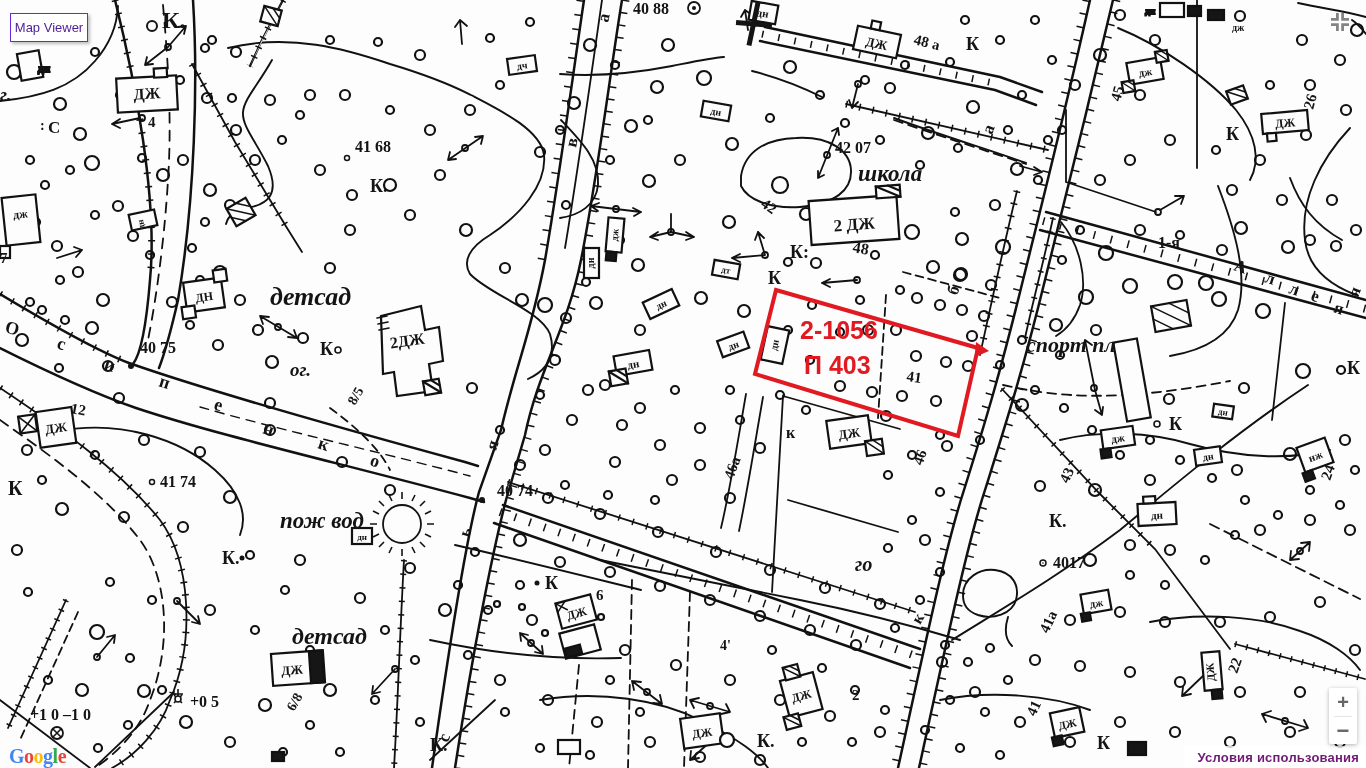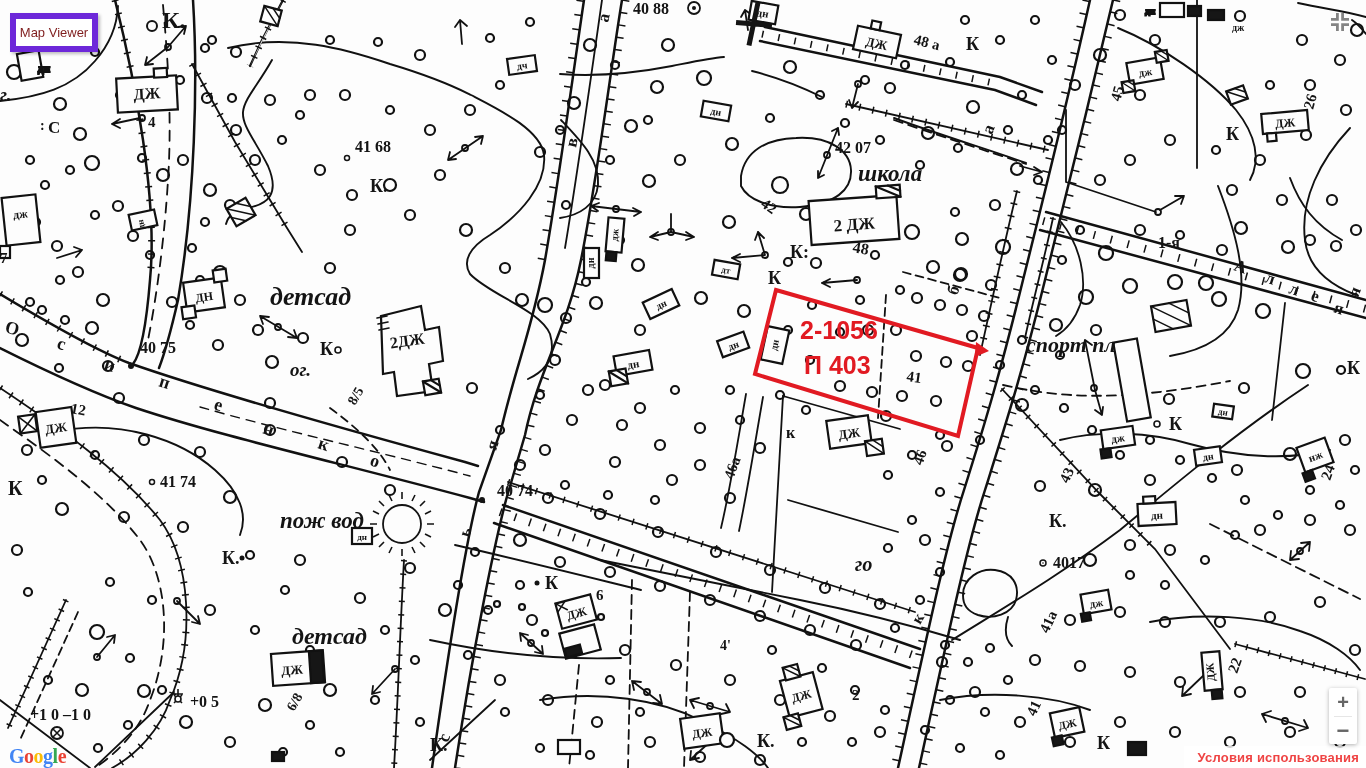--- a/index.html
+++ b/index.html
@@ -1043,28 +1043,28 @@
 <g>
 <path d="M776,290 L978,348 L958,436 L755,374 Z" fill="none" stroke="#e11a22" stroke-width="4" stroke-linejoin="miter"></path>
 <path d="M976,342 l13,9 l-14,6 z" fill="#e11a22"></path>
 
 <text x="800" y="339" font-size="25" font-weight="bold" fill="#e11a22" style="font-family:'Liberation Sans',sans-serif">2-1056</text>
 
 <text x="804" y="374" font-size="25" font-weight="bold" fill="#e11a22" style="font-family:'Liberation Sans',sans-serif">П 403</text>
 </g>
 </svg>
 
-<div class="ui" style="left:10px;top:13px;width:76px;height:27px;background:#fff;border:6px solid #6d28d9;box-shadow:2px 2px 3px rgba(0,0,0,0.25);font-size:13px;color:#7f1d1d;display:flex;align-items:center;justify-content:center">Map Viewer</div>
+<div class="ui" style="left:10px;top:13px;width:76px;height:27px;background:#fff;border:1px solid #6d28d9;box-shadow:2px 2px 3px rgba(0,0,0,0.25);font-size:13px;color:#4c1d95;display:flex;align-items:center;justify-content:center">Map Viewer</div>
 
 <svg class="ui" style="left:1331px;top:13px" width="18" height="18">
     <path d="M5,0 h8 v5 h5 v8 h-5 v5 h-8 v-5 h-5 v-8 h5 z" fill="#777" opacity="0.9"></path>
     <path d="M9,0 v18 M0,9 h18" stroke="#fdfdfd" stroke-width="2.4"></path>
   </svg>
 
 <div class="ui" style="left:9px;top:745px;font-family:Liberation Serif, serif;font-size:20px;font-weight:bold;letter-spacing:-0.5px;text-shadow:0 0 2px #fff"><span style="color:#4285F4">G</span><span style="color:#EA4335">o</span><span style="color:#FBBC05">o</span><span style="color:#4285F4">g</span><span style="color:#34A853">l</span><span style="color:#EA4335">e</span></div>
 
-<div class="ui" style="right:0;bottom:0;height:22px;padding:0 7px 0 14px;background:rgba(255,255,255,0.8);font-size:13px;font-weight:bold;color:#ef4444;display:flex;align-items:center;letter-spacing:0.2px">Условия использования</div>
+<div class="ui" style="right:0;bottom:0;height:22px;padding:0 7px 0 14px;background:rgba(255,255,255,0.8);font-size:13px;font-weight:bold;color:#701a75;display:flex;align-items:center;letter-spacing:0.2px">Условия использования</div>
 
 <div class="ui" style="left:1329px;top:688px;width:28px;height:56px;background:#fff;border-radius:2px;box-shadow:0 1px 4px rgba(0,0,0,0.3)">
 <div style="height:28px;display:flex;align-items:center;justify-content:center;color:#666;font-size:20px;font-weight:bold">+</div>
 <div style="height:1px;background:#e6e6e6;margin:0 5px"></div>
 <div style="height:27px;display:flex;align-items:center;justify-content:center;color:#666;font-size:22px;font-weight:bold">−</div>
 </div>
 
 </body></html>

